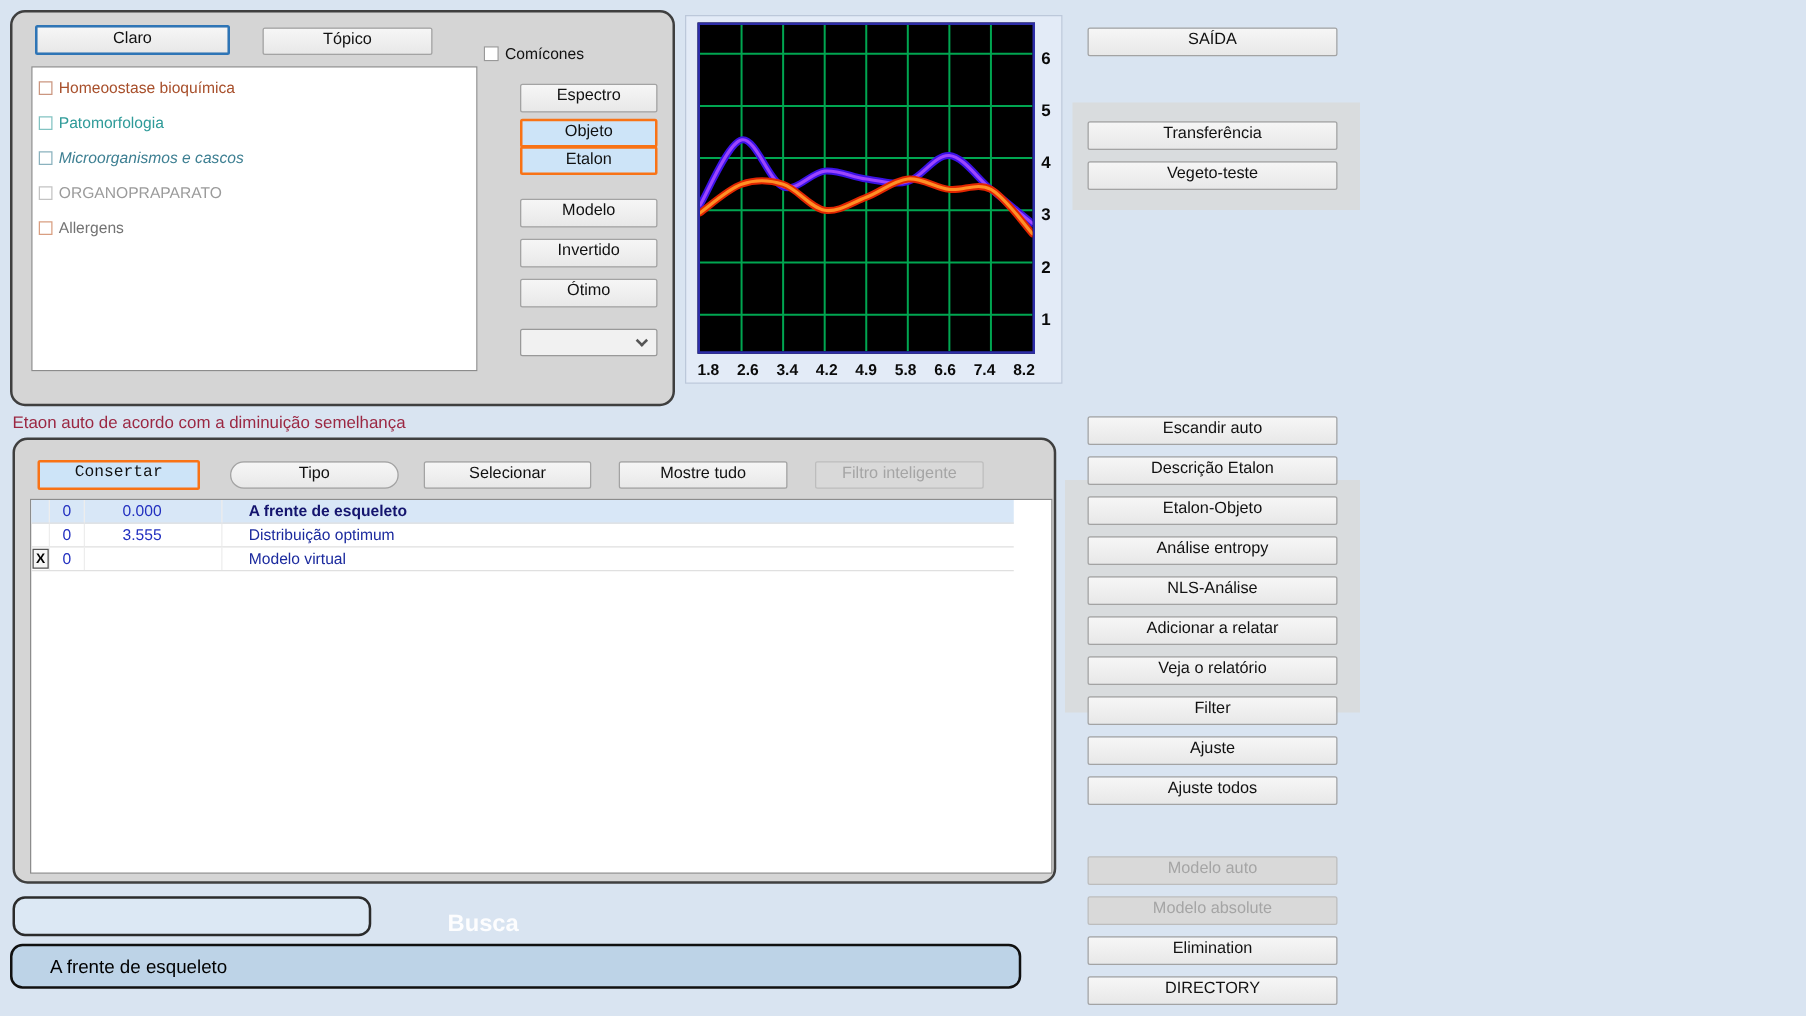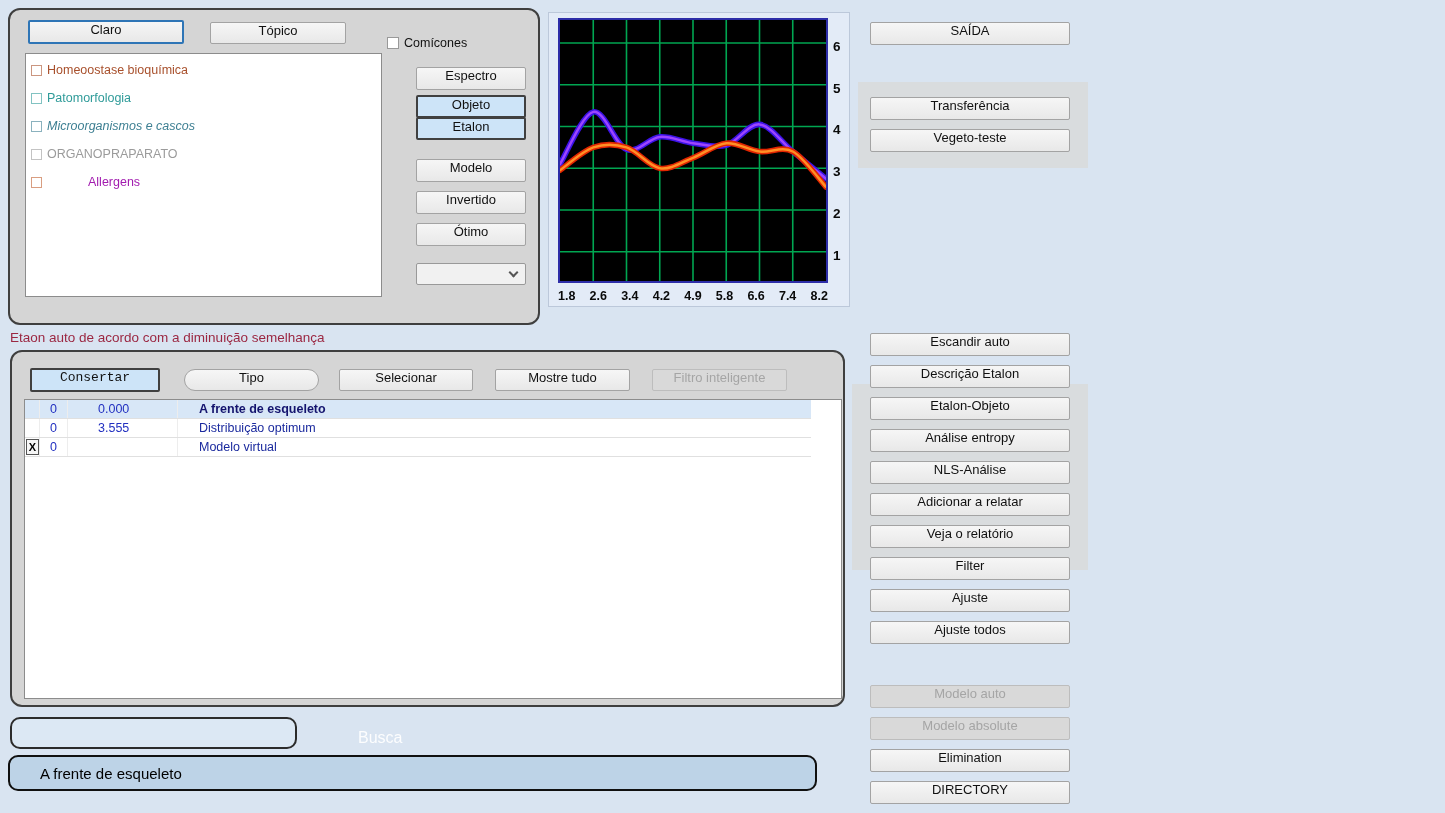--- a/index.html
+++ b/index.html
@@ -6,21 +6,21 @@
   html,body{background:#c9d6e4}
   #screen{position:relative;width:1445px;height:813px;background:#d9e4f1;
           font-family:"Liberation Sans",sans-serif;overflow:hidden;color:#111}
 
   .panel{position:absolute;background:#d5d5d5;border:2px solid #3f3f3f;border-radius:12px}
   .flatpanel{position:absolute;background:#d9dcde}
 
   .btn{position:absolute;display:flex;justify-content:center;
        background:linear-gradient(#f6f6f6,#e8e8e8);border:1px solid #a3a3a3;
        font-size:13px;color:#111;border-radius:2px;white-space:nowrap;cursor:default}
-  .btn-blue{background:#cde4f8;border:2px solid #404040}
+  .btn-blue{background:#cde4f8;border:2px solid #f97316}
   .btn-blueborder{border:2px solid #2e75b6}
   .btn-disabled{background:#d9d9d9;color:#a5a5a5;border-color:#bdbdbd}
 
   .vcol{position:absolute;display:flex;flex-direction:column;gap:9px}
   .vcol .btn{position:relative;width:200px;height:23px}
 
   
   #category-list{position:absolute;left:15px;top:43px;width:357px;height:244px;
                  background:#fff;border:1px solid #8c8c8c;padding-top:2px}
   .cat-item{display:flex;align-items:center;gap:5px;height:28px;padding-left:5px;font-size:12.5px}
@@ -63,21 +63,21 @@
   .tname-b{font-weight:bold;color:#14146e}
   .xbox{width:14px;height:16px;margin-left:1px;background:#f6f6f6;border:1px solid #555;
         display:flex;align-items:center;justify-content:center;font-weight:bold;
         font-size:11px;color:#000}
 
   
   #search-box{position:absolute;left:10px;top:717px;width:287px;height:32px;
               background:#dce8f4;border:2px solid #2b2b2b;border-radius:10px;
               font-size:14px;padding:0 10px;font-family:"Liberation Sans",sans-serif}
   #busca-label{position:absolute;left:358px;top:729px;color:rgba(255,255,255,.93);
-               font-size:16px;font-weight:400}
+               font-size:19px;font-weight:700}
   #result-box{position:absolute;left:8px;top:755px;width:809px;height:36px;
               background:#bdd3e7;border:2px solid #101010;border-radius:10px;
               display:flex;align-items:center;padding-left:30px;font-size:15px;color:#000}
 </style>
 </head>
 <body>
 
 <div id="screen">
 
   <div class="panel" id="left-panel" style="left:8px;top:8px;width:532px;height:317px">
@@ -105,21 +105,21 @@
         <div class="cat-item">
           <span class="cbox" style="border-color: rgba(61, 127, 146, 0.6);"></span>
           <span style="color: rgb(61, 127, 146); font-style: italic;">Microorganismos e cascos</span>
         </div>
         <div class="cat-item">
           <span class="cbox" style="border-color: rgba(155, 155, 155, 0.6);"></span>
           <span style="color: rgb(155, 155, 155);">ORGANOPRAPARATO</span>
         </div>
         <div class="cat-item">
           <span class="cbox" style="border-color: rgba(192, 94, 45, 0.6);"></span>
-          <span style="color: #a21caf; margin-left: 41px;">Allergens</span>
+          <span style="color: #737373;">Allergens</span>
         </div>
       </div>
     <div id="left-btn-col">
         <div class="btn" style="left: 406px; top: 57px; width: 110px; height: 23px;">Espectro</div>
         <div class="btn btn-blue" style="left: 406px; top: 85px; width: 110px; height: 23px;">Objeto</div>
         <div class="btn btn-blue" style="left: 406px; top: 107px; width: 110px; height: 23px;">Etalon</div>
         <div class="btn" style="left: 406px; top: 149px; width: 110px; height: 23px;">Modelo</div>
         <div class="btn" style="left: 406px; top: 181px; width: 110px; height: 23px;">Invertido</div>
         <div class="btn" style="left: 406px; top: 213px; width: 110px; height: 23px;">Ótimo</div>
       </div>

